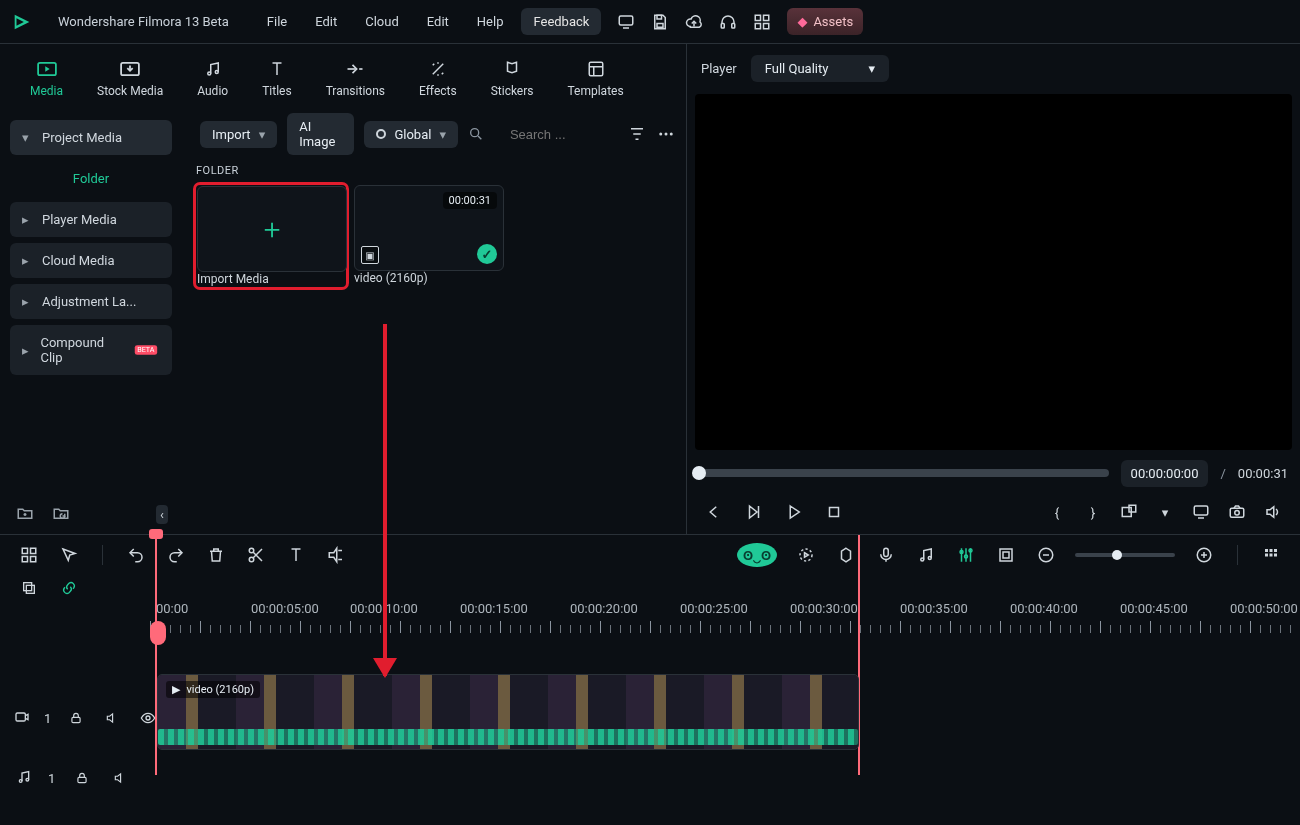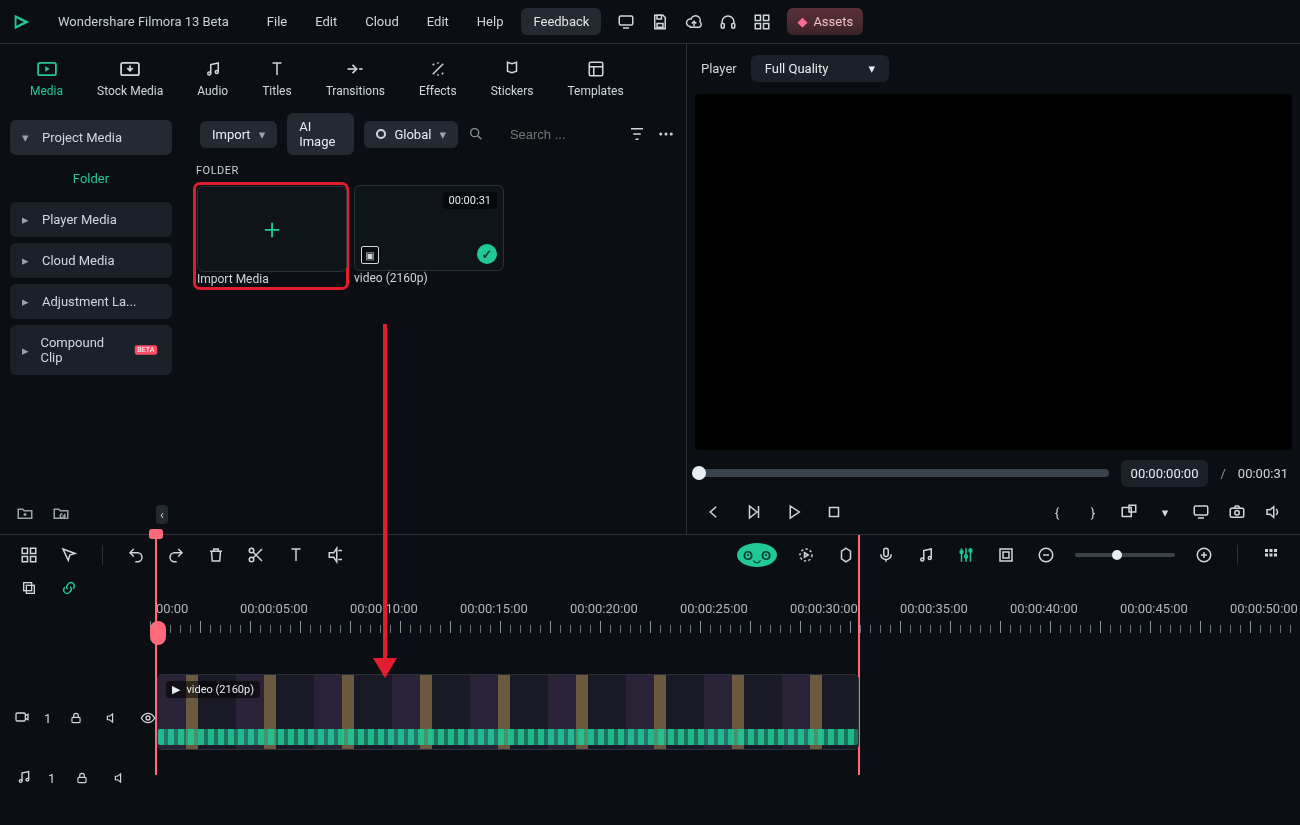--- a/index.html
+++ b/index.html
@@ -569,21 +569,21 @@
       <span class="iconbtn" style="color:var(--accent)">
           <svg width="16" height="16" viewBox="0 0 24 24" fill="none" stroke="currentColor" stroke-width="2">
             <path d="M10 14a5 5 0 0 1 0-7l2-2a5 5 0 0 1 7 7l-1 1"></path>
             <path d="M14 10a5 5 0 0 1 0 7l-2 2a5 5 0 0 1-7-7l1-1"></path>
           </svg>
         </span>
     </div>
 
     <div class="ruler">
       <span class="tlabel" style="left:6px">00:00</span>
-      <span class="tlabel" style="left:90px">00:00:05:00</span>
+      <span class="tlabel" style="left:101px">00:00:05:00</span>
       <span class="tlabel" style="left:200px">00:00:10:00</span>
       <span class="tlabel" style="left:310px">00:00:15:00</span>
       <span class="tlabel" style="left:420px">00:00:20:00</span>
       <span class="tlabel" style="left:530px">00:00:25:00</span>
       <span class="tlabel" style="left:640px">00:00:30:00</span>
       <span class="tlabel" style="left:750px">00:00:35:00</span>
       <span class="tlabel" style="left:860px">00:00:40:00</span>
       <span class="tlabel" style="left:970px">00:00:45:00</span>
       <span class="tlabel" style="left:1080px">00:00:50:00</span>
       <div class="ticks" id="ticks">

